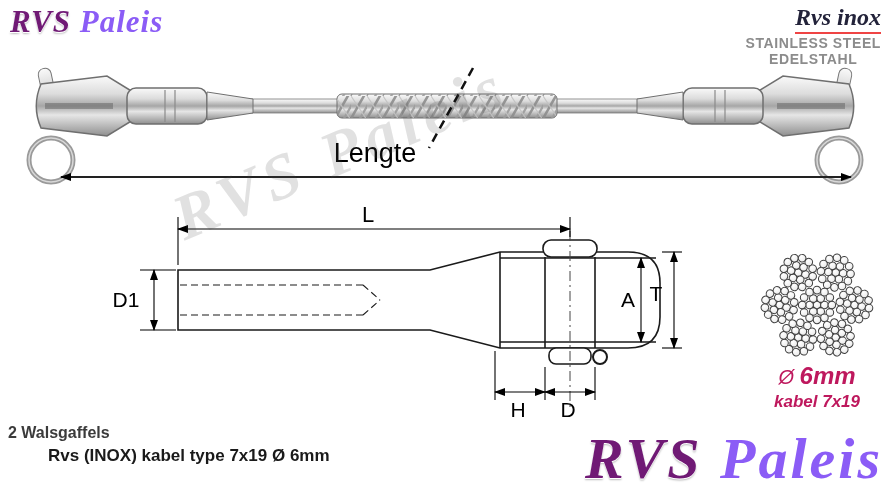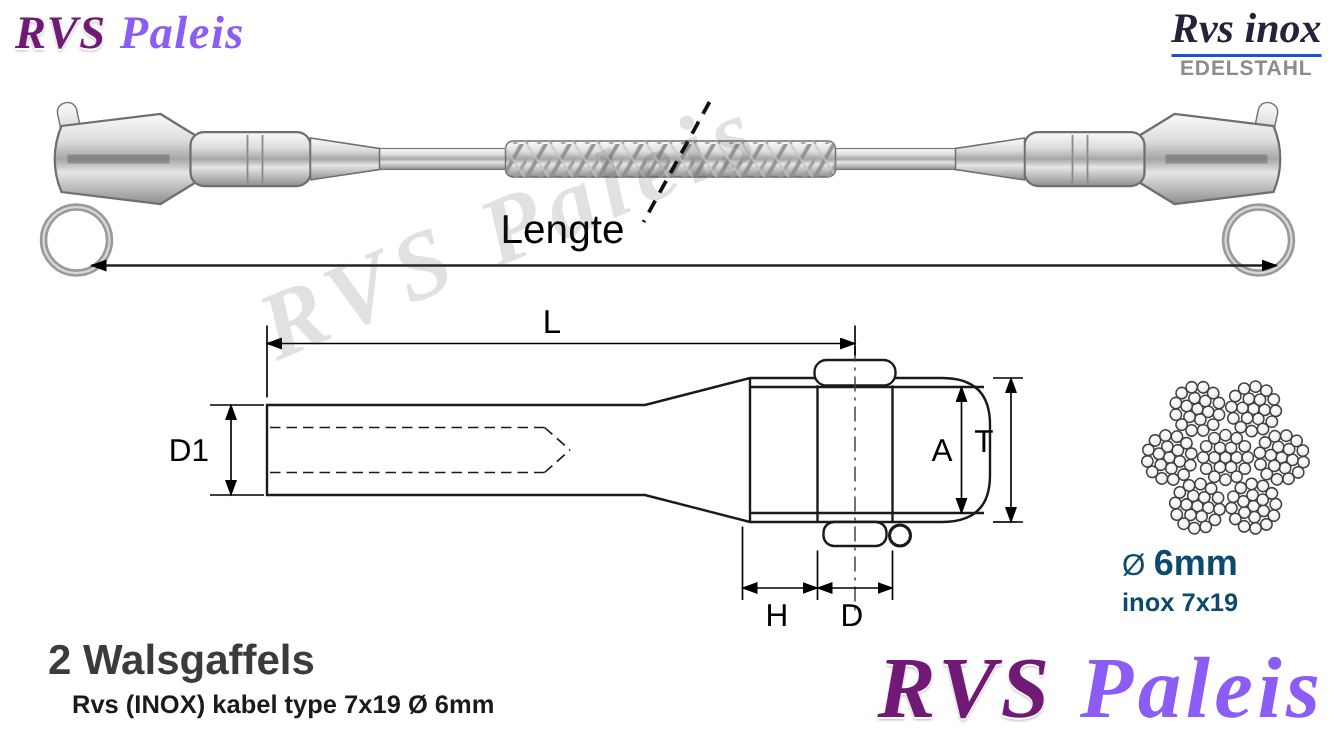--- a/index.html
+++ b/index.html
@@ -9,61 +9,62 @@
   }
   
   .logo{font-family:"Liberation Serif",serif;font-style:italic;font-weight:bold;white-space:nowrap;}
   #logo-tl{position:absolute;left:10px;top:4px;font-size:31px;letter-spacing:1px;}
   .logo .rvs{color:#701a75;text-shadow:0 1px 0 #ffffff,0 2px 2px #bbb;}
   .logo .paleis{color:#8b5cf6;}
   
   #brand-tr{position:absolute;right:8px;top:4px;text-align:right;line-height:1.12;}
   #brand-tr .inox{
     font-family:"Liberation Serif",serif;font-style:italic;font-weight:bold;
-    font-size:28px;color:#23233a;display:inline-block;border-bottom:2px solid #1d4ed8;padding-bottom:1px;
+    font-size:24px;color:#23233a;display:inline-block;border-bottom:2px solid #ef4444;padding-bottom:1px;
   }
   #brand-tr .steel{font-size:14px;font-weight:bold;color:#8c8c8c;letter-spacing:0.6px;margin-top:2px;}
   #brand-tr .edel{font-size:14px;font-weight:bold;color:#8c8c8c;letter-spacing:0.6px;text-align:center;}
   
   #watermark{
     position:absolute;left:30px;top:115px;width:620px;text-align:center;
     font-family:"Liberation Serif",serif;font-style:italic;font-weight:bold;
     font-size:64px;letter-spacing:6px;color:rgba(80,80,80,0.17);
     transform:rotate(-23deg);pointer-events:none;z-index:5;white-space:nowrap;
   }
   
   .panel{position:absolute;z-index:1;}
   #photo-svg{left:15px;top:48px;}
   #draw-svg{left:110px;top:195px;}
   #rope-svg{left:758px;top:246px;}
   
-  #rope-labels{position:absolute;left:748px;top:362px;width:138px;z-index:1;color:#0c4a6e;}
+  #rope-labels{position:absolute;left:748px;top:362px;width:138px;text-align:center;z-index:1;color:#be185d;font-style:italic;}
   #rope-labels .dia{font-size:20px;}
   #rope-labels .dia b{font-size:24px;font-weight:bold;}
   #rope-labels .typ{font-size:17px;font-weight:bold;margin-top:2px;}
   
   #footer-left{position:absolute;left:8px;top:424px;z-index:6;}
-  #footer-left .t1{font-size:28px;font-weight:bold;color:#3b3b3b;margin-left:24px;}
+  #footer-left .t1{font-size:16px;font-weight:bold;color:#3b3b3b;}
   #footer-left .t2{font-size:17px;font-weight:bold;color:#1a1a1a;margin-top:4px;margin-left:40px;}
   #logo-br{position:absolute;right:6px;bottom:-6px;font-size:58px;letter-spacing:3px;z-index:6;}
   
   text{font-family:"Liberation Sans",sans-serif;fill:#000;}
 </style>
 </head>
 <body>
 
 <div id="stage">
 
   <div id="logo-tl" class="logo">
     <span class="rvs">RVS</span>
     <span class="paleis">Paleis</span>
   </div>
 
   <div id="brand-tr">
     <div><span class="inox">Rvs inox</span></div>
+    <div class="steel">STAINLESS STEEL</div>
     <div class="edel">EDELSTAHL</div>
   </div>
 
   <div id="watermark">RVS Paleis</div>
 
   <svg id="photo-svg" class="panel" width="860" height="160" viewBox="0 0 860 160">
     <defs>
       <linearGradient id="mg" x1="0" y1="0" x2="0" y2="1">
         <stop offset="0" stop-color="#fafafa"></stop>
           <stop offset="0.3" stop-color="#dcdcdc"></stop>
@@ -215,21 +216,21 @@
     <use href="#str7" transform="translate(-33,0) rotate(20)"></use>
     <use href="#str7" transform="translate(-16.5,-28.58) rotate(15)"></use>
     <use href="#str7" transform="translate(16.5,-28.58) rotate(5)"></use>
   </svg>
 
   <div id="rope-labels">
     <div class="dia">
       <span>Ø</span>
       <b>6mm</b>
     </div>
-    <div class="typ">inox 7x19</div>
+    <div class="typ">kabel 7x19</div>
   </div>
 
   <div id="footer-left">
     <div class="t1">2 Walsgaffels</div>
     <div class="t2">Rvs (INOX) kabel type 7x19 Ø 6mm</div>
   </div>
 
   <div id="logo-br" class="logo">
     <span class="rvs">RVS</span>
     <span class="paleis">Paleis</span>

